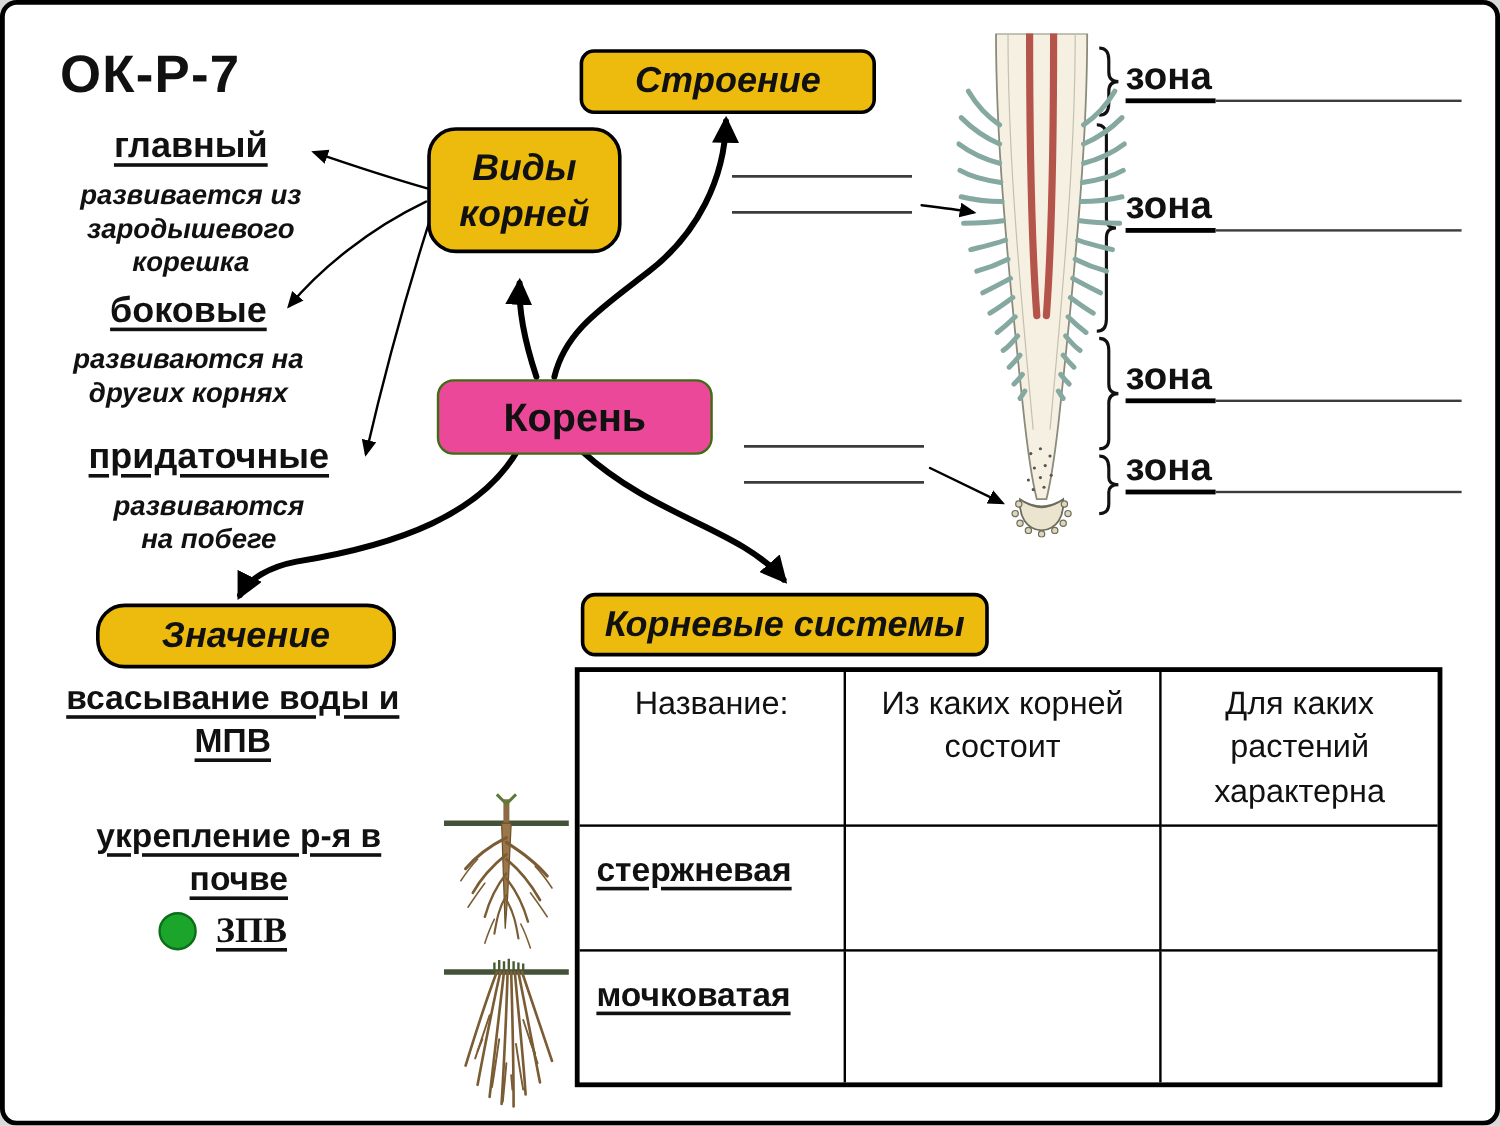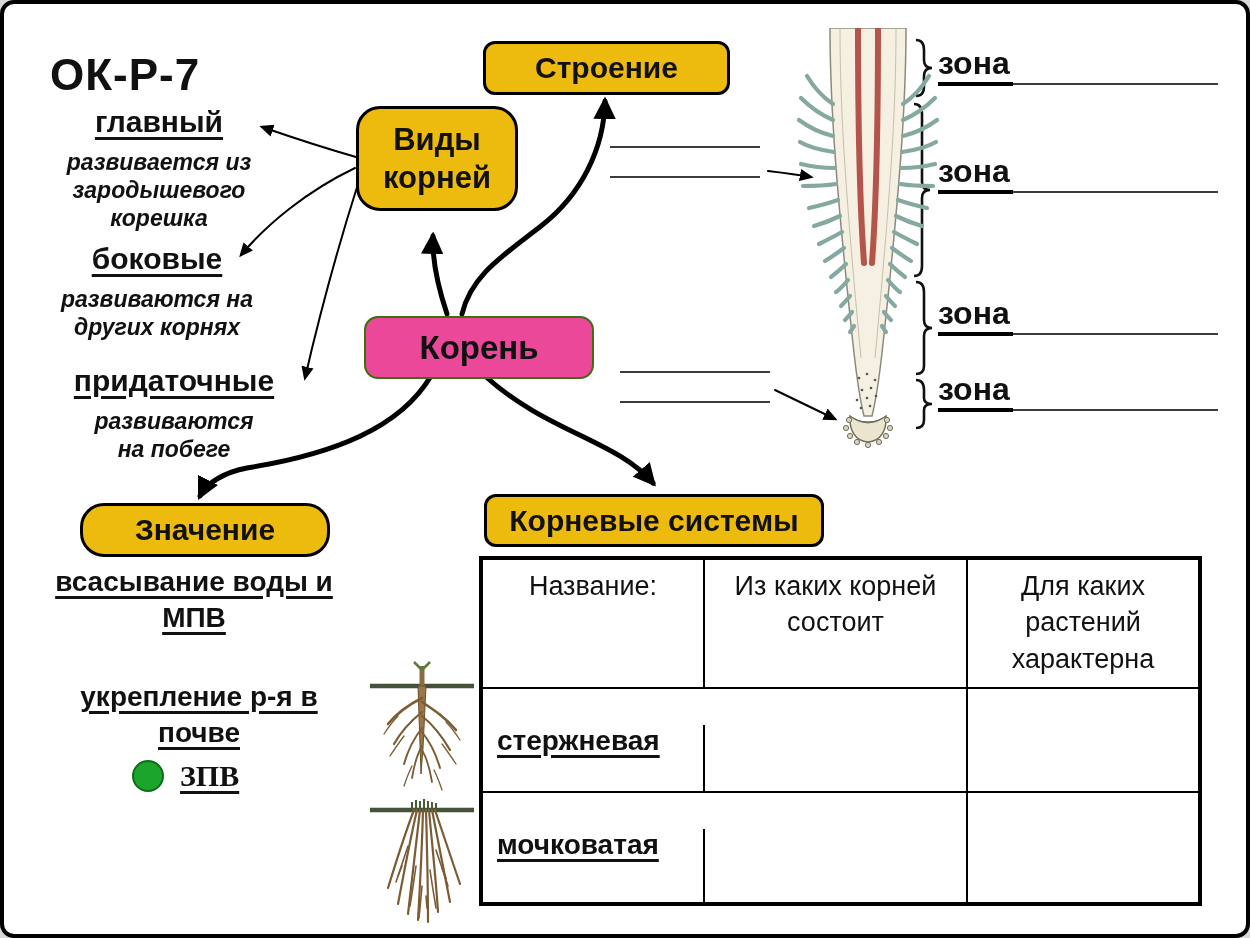--- a/index.html
+++ b/index.html
@@ -3,26 +3,26 @@
 <meta charset="utf-8">
 <style>
   html,body{margin:0;padding:0;background:#d9d9d9;}
   .canvas{
     position:relative;width:1250px;height:938px;background:#ffffff;
     border:4px solid #000;border-radius:14px;box-sizing:border-box;overflow:hidden;
     font-family:"Liberation Sans", sans-serif;color:#111;
   }
   .abs{position:absolute;}
   
-  .page-title{left:46px;top:34px;font-size:44px;font-weight:bold;letter-spacing:1px;margin-top:12px;}
+  .page-title{left:46px;top:34px;font-size:44px;font-weight:bold;letter-spacing:1px;}
   
   .ybox{
     position:absolute;background:#EDBB0E;border:3px solid #000;
     display:flex;align-items:center;justify-content:center;text-align:center;
-    font-weight:bold;color:#111;line-height:1.2;
+    font-weight:bold;color:#111;line-height:1.2;font-style:italic;
   }
   #box-structure{left:479px;top:37px;width:241px;height:48px;font-size:30px;border-radius:12px;}
   #box-kinds{left:352px;top:102px;width:156px;height:99px;font-size:31px;border-radius:24px;}
   #box-meaning{left:76px;top:499px;width:244px;height:48px;font-size:30px;border-radius:24px;}
   #box-systems{left:480px;top:490px;width:334px;height:47px;font-size:30px;border-radius:12px;}
   #box-root{
     position:absolute;left:360px;top:312px;width:226px;height:59px;
     background:#ec4899;border:2.5px solid #3e6d12;border-radius:14px;
     display:flex;align-items:center;justify-content:center;
     font-size:33px;font-weight:bold;color:#111;
@@ -65,22 +65,22 @@
     border:4px solid #000;display:grid;
     grid-template-columns:222px 263px 1fr;
     grid-template-rows:129px 104px 1fr;
     background:#fff;
   }
   .tcell{border-right:2.5px solid #000;border-bottom:2.5px solid #000;box-sizing:border-box;}
   .tcell.last-col{border-right:none;}
   .tcell.last-row{border-bottom:none;}
   .thead{display:flex;justify-content:center;padding-top:8px;font-size:27px;line-height:1.35;text-align:center;}
   .trowlabel{
-    padding:0 0 0 14px;font-size:28px;font-weight:bold;
-    text-decoration:underline;text-decoration-thickness:3px;text-underline-offset:5px;margin-top:36px;
+    padding:20px 0 0 14px;font-size:28px;font-weight:bold;
+    text-decoration:underline;text-decoration-thickness:3px;text-underline-offset:5px;
   }
   
   .overlay{position:absolute;left:0;top:0;pointer-events:none;}
 </style>
 </head>
 <body>
 
 <div class="canvas">
 
   <svg class="overlay" width="1250" height="938" viewBox="0 0 1250 938">

